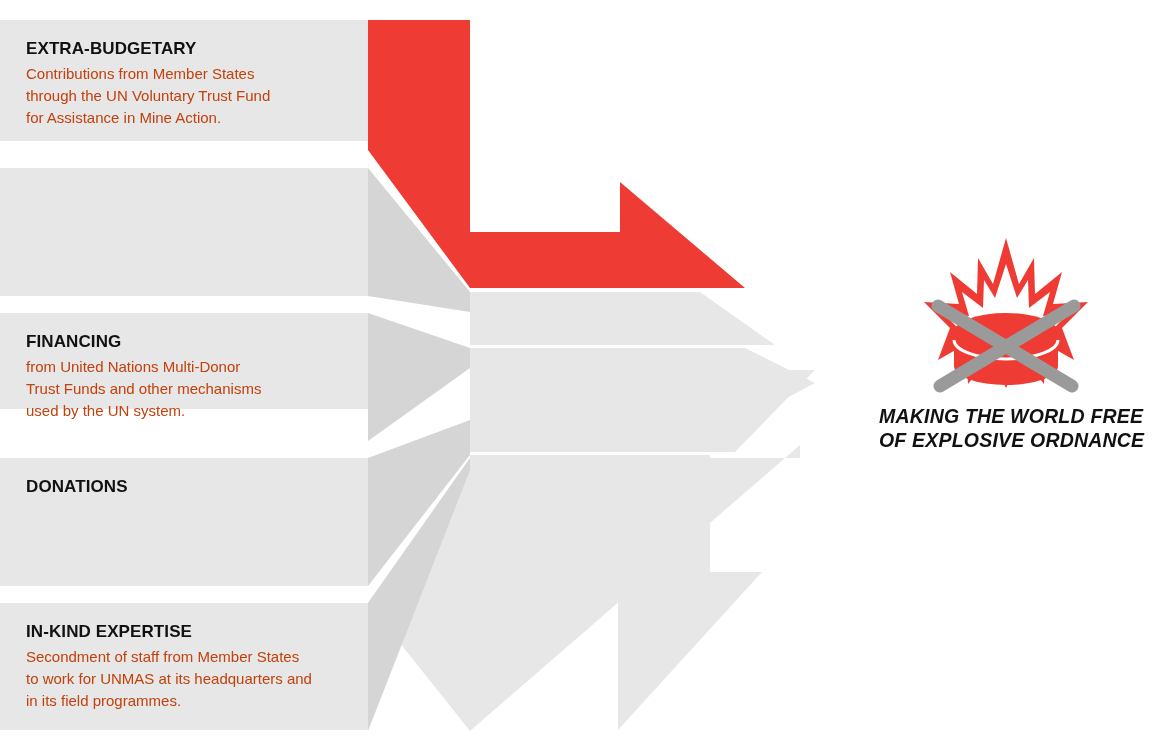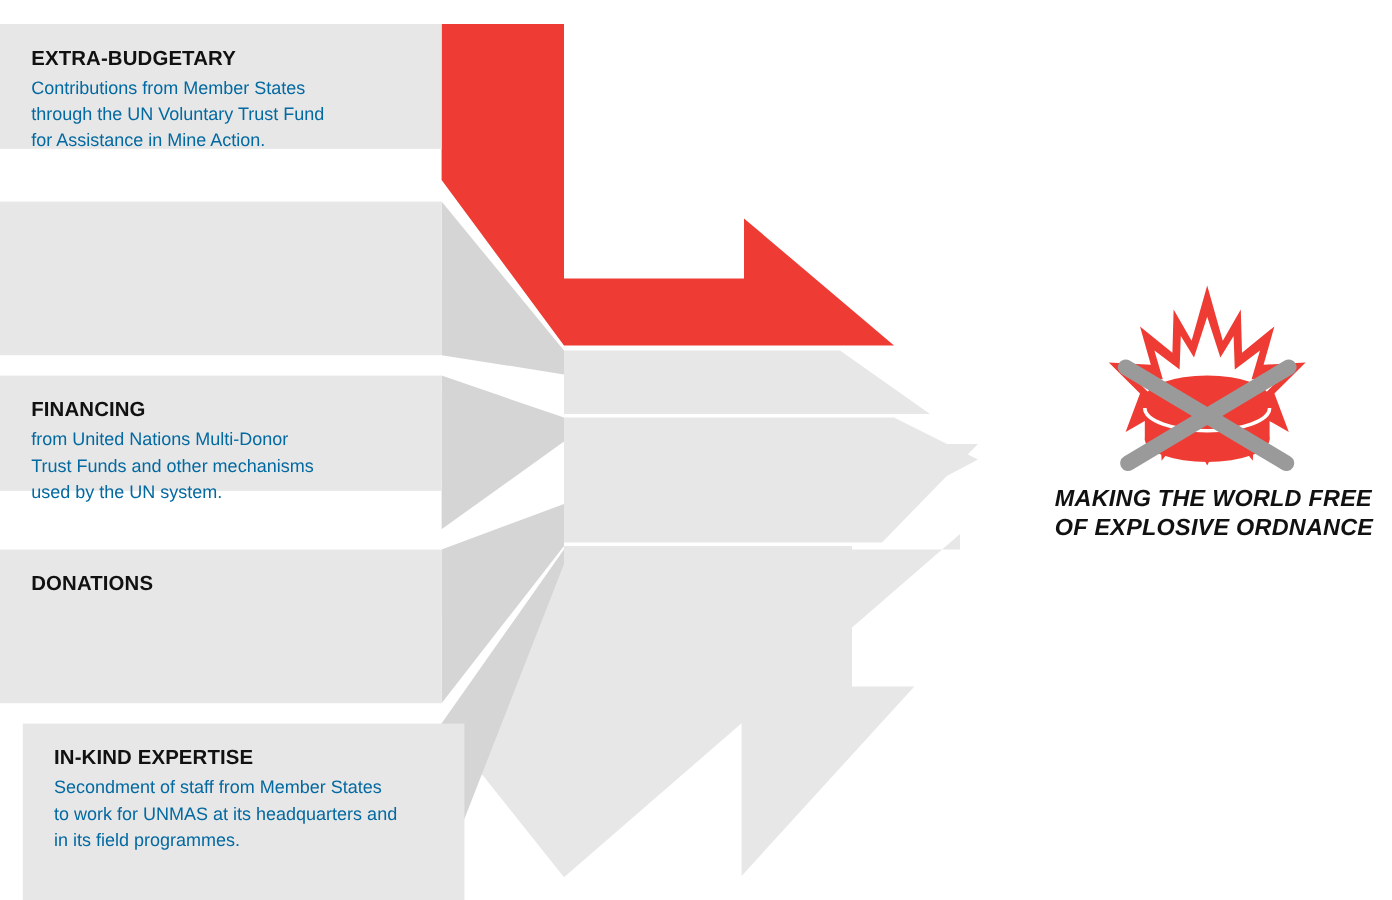--- a/index.html
+++ b/index.html
@@ -37,31 +37,31 @@
     font-size: 17px;
     font-weight: bold;
     color: #111111;
     letter-spacing: 0.1px;
     margin: 0 0 3px 0;
     line-height: 22px;
   }
   .source-desc {
     font-size: 15px;
     font-weight: normal;
-    color: #0369a1;
+    color: #c2410c;
     line-height: 22px;
     margin: 0;
     white-space: pre-line;
   }
 
-  .blk1 { top: 20px;  height: 104px; padding-top: 18px; }
+  .blk1 { top: 20px;  height: 121px; padding-top: 18px; }
   .blk2 { top: 168px; height: 128px; padding-top: 18px; }
   .blk3 { top: 313px; height: 96px; padding-top: 18px; }
   .blk4 { top: 458px; height: 128px; padding-top: 18px; }
-  .blk5 { top: 603px; height: 148px; padding-top: 18px; margin-left: 19px; }
+  .blk5 { top: 603px; height: 127px; padding-top: 18px; }
 
   
   #flow-art {
     position: absolute;
     left: 0;
     top: 0;
     width: 1160px;
     height: 750px;
     pointer-events: none;
   }

